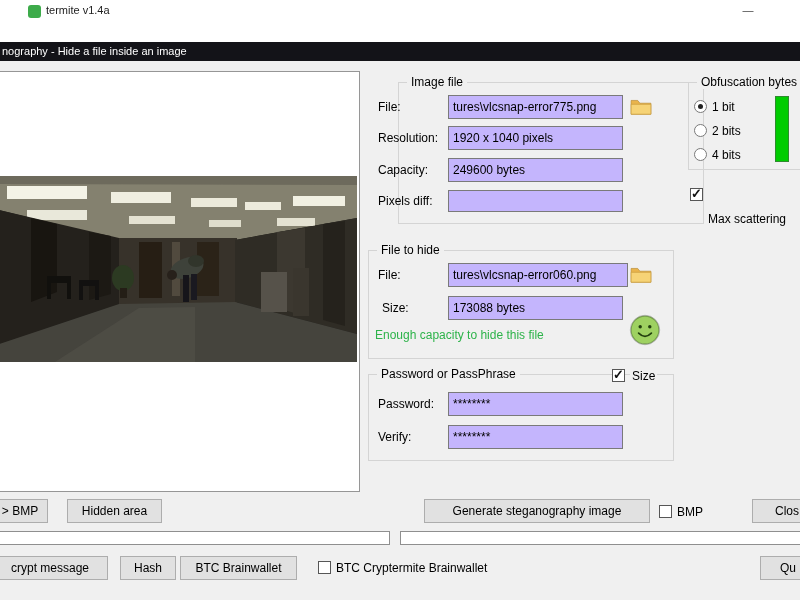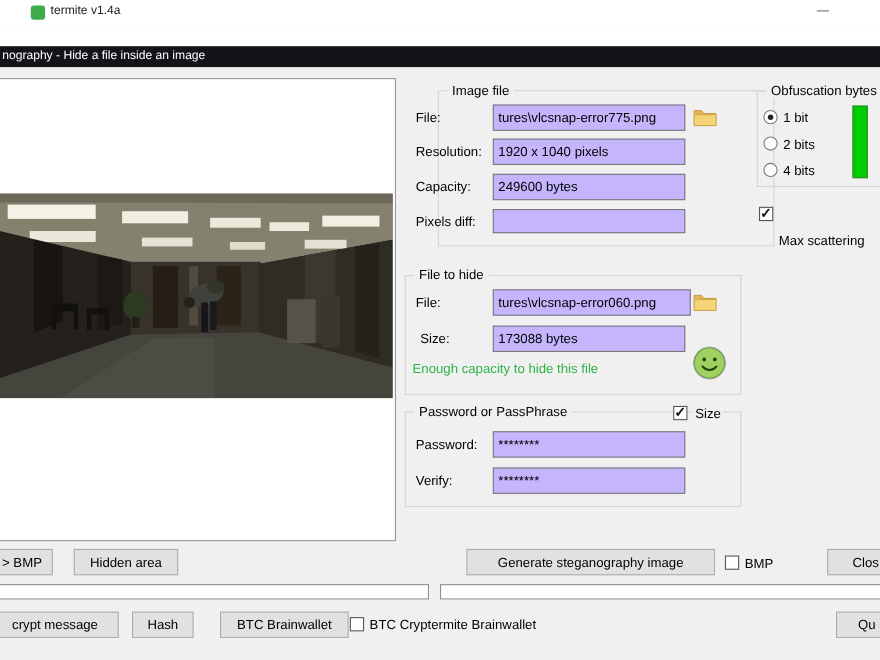--- a/index.html
+++ b/index.html
@@ -179,16 +179,16 @@
 <button class="btn" style="left:424px; top:499px; width:226px;">Generate steganography image</button>
 <span class="cb abs" style="left:659px; top:505px;"></span>
 <span class="abs lbl" style="left:677px; top:505px;">BMP</span>
 <button class="btn" style="left:752px; top:499px; width:70px;">Clos</button>
 
 <div class="abs sunken" style="left:-2px; top:531px; width:392px; height:14px;"></div>
 <div class="abs sunken" style="left:400px; top:531px; width:404px; height:14px;"></div>
 
 <button class="btn" style="left:-8px; top:556px; width:116px;">crypt message</button>
 <button class="btn" style="left:120px; top:556px; width:56px;">Hash</button>
-<button class="btn" style="left:180px; top:556px; width:117px;margin-left:20px;">BTC Brainwallet</button>
+<button class="btn" style="left:180px; top:556px; width:117px;">BTC Brainwallet</button>
 <span class="cb abs" style="left:318px; top:561px;"></span>
 <span class="abs lbl" style="left:336px; top:561px;">BTC Cryptermite Brainwallet</span>
 <button class="btn" style="left:760px; top:556px; width:56px;">Qu</button>
 
 </body></html>

